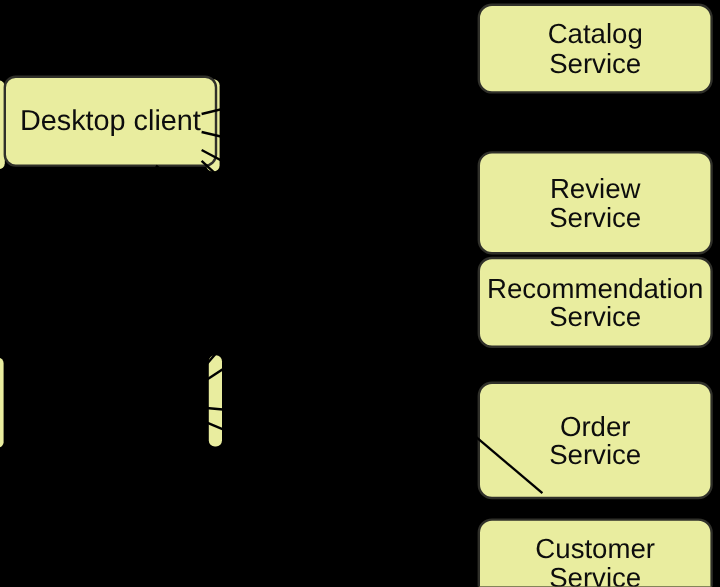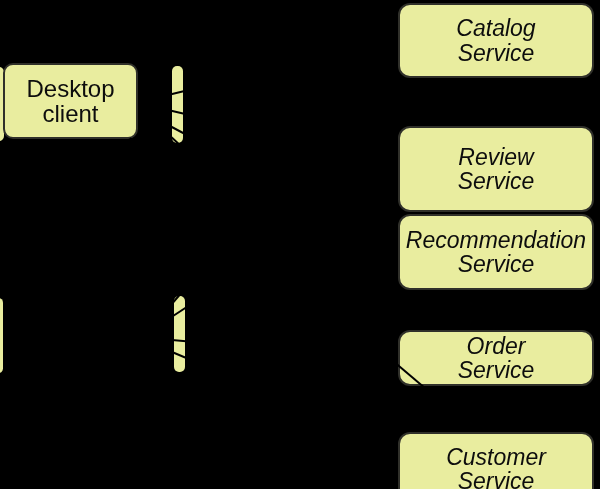--- a/index.html
+++ b/index.html
@@ -34,39 +34,38 @@
   }
   .client {
     font-size: 24px;
     border-radius: 10px;
   }
   .svc {
     font-size: 23px;
     border-radius: 12px;
     left: 398px;
     width: 196px;
-    font-style: italic;
   }
   
   .echo {
     position: absolute;
     background: #e9ed9f;
     border-radius: 5px;
     z-index: 1;
   }
-  #desktop-node { left: 3px;  top: 63px;  width: 135px; height: 76px; }
+  #desktop-node { left: 3px;  top: 63px;  width: 178px; height: 76px; }
   #mobile-node  { left: 2px;  top: 294px; width: 168px; height: 77px; }
   #echo-desktop-left  { left: -6px;  top: 67px;  width: 10px; height: 74px; }
   #echo-desktop-right { left: 172px; top: 66px;  width: 11px; height: 77px; }
   #echo-mobile-left   { left: -6px;  top: 298px; width: 9px;  height: 75px; }
   #echo-mobile-right  { left: 174px; top: 296px; width: 11px; height: 76px; }
   #svc-catalog        { top: 3px;   height: 75px; }
   #svc-review         { top: 126px; height: 86px; }
   #svc-recommendation { top: 214px; height: 76px; }
-  #svc-order          { top: 318px; height: 56px; margin-top: 12px; }
+  #svc-order          { top: 318px; height: 98px; }
   #svc-customer       { top: 409px; height: 74px; margin-top: 23px; }
   
   #connectors {
     position: absolute;
     left: 0; top: 0;
     width: 600px; height: 489px;
     z-index: 3;
     pointer-events: none;
   }
   #connectors line {

